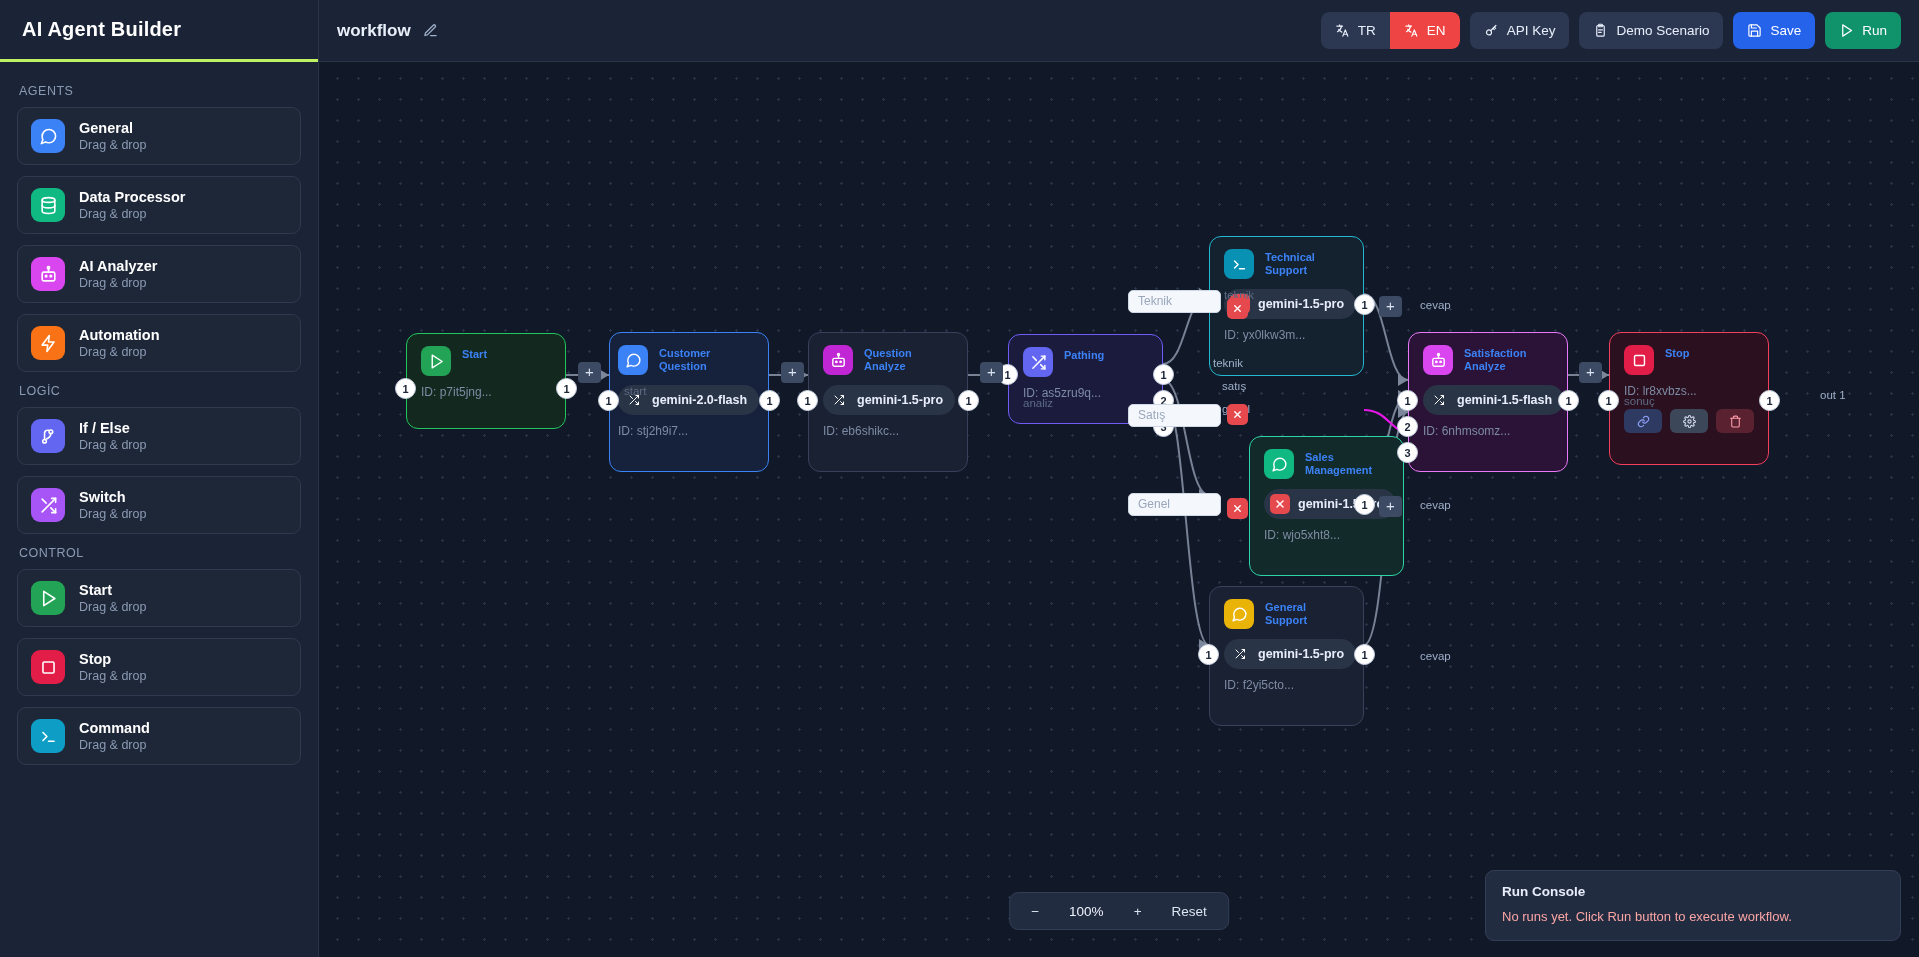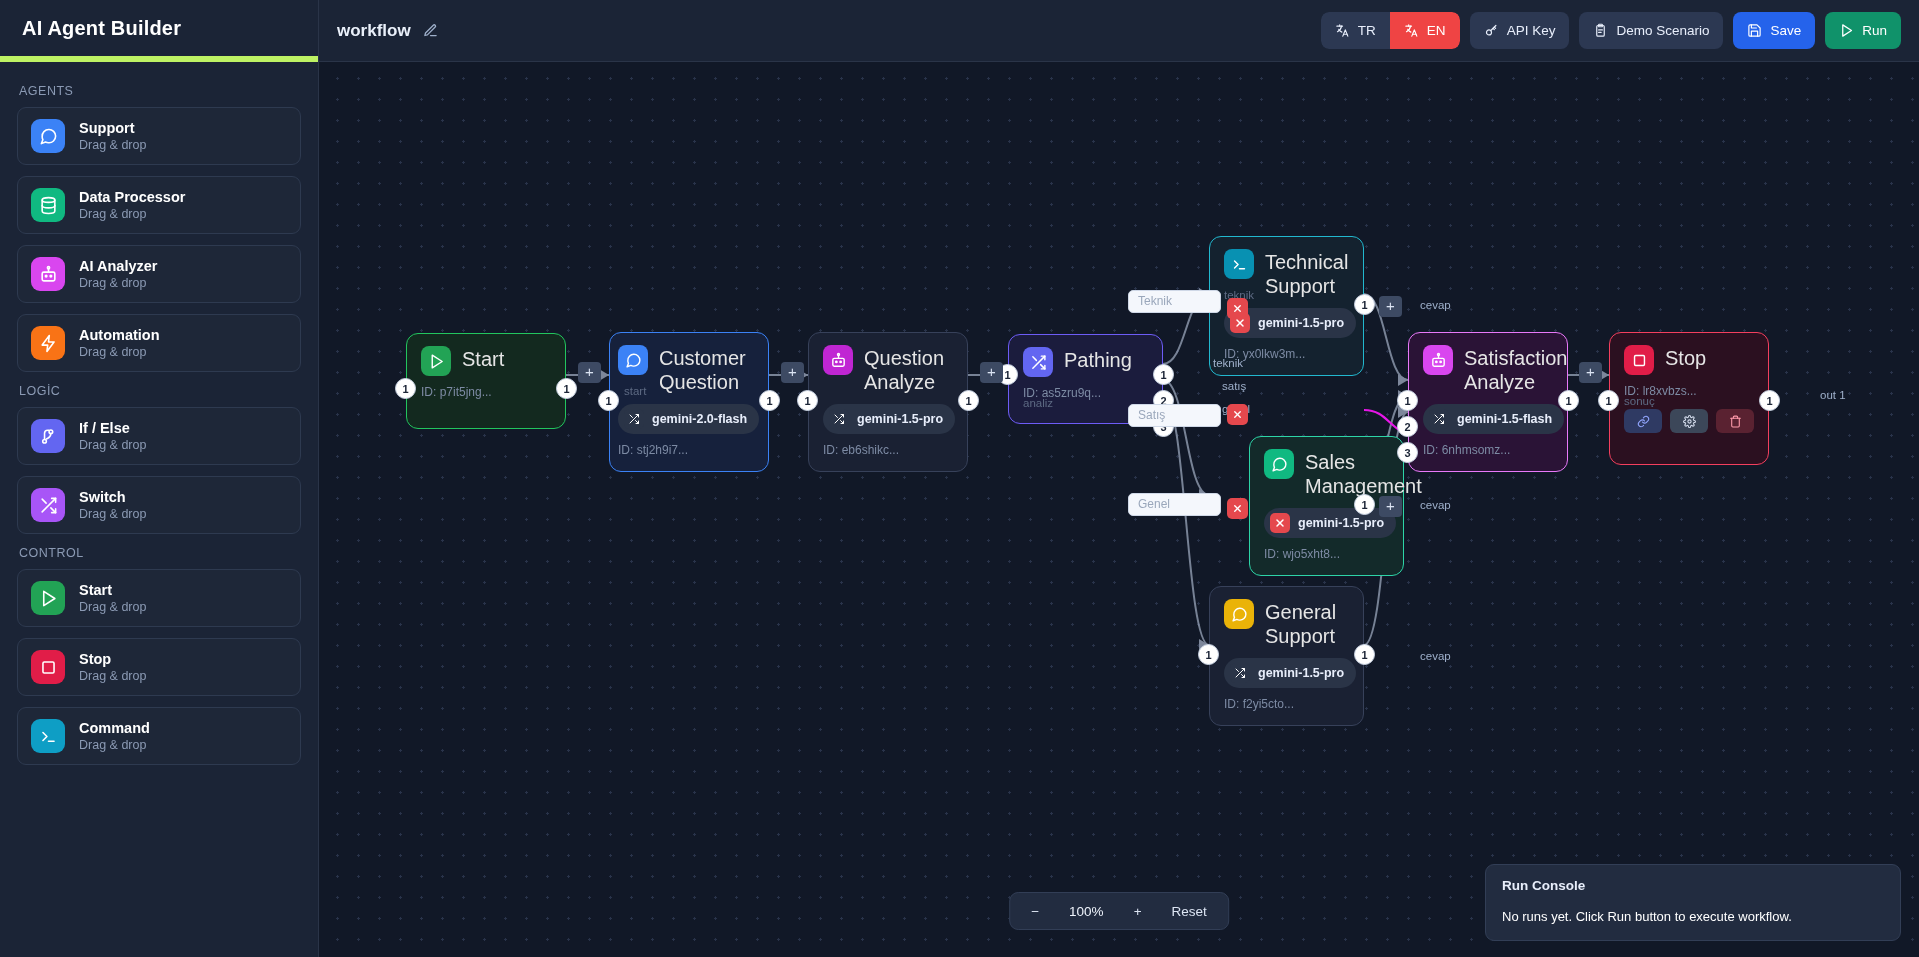--- a/index.html
+++ b/index.html
@@ -16,21 +16,21 @@
     width: 319px; height: 957px;
     background: #1b2436;
     border-right: 1px solid #2a3448;
     display: flex; flex-direction: column;
     flex: 0 0 319px;
     overflow: hidden;
   }
   .sidebar-header {
     height: 62px; display: flex; align-items: center;
     padding: 0 22px;
-    border-bottom: 6px solid #bef264;
+    border-bottom: 3px solid #bef264;
   }
   .sidebar-title { font-size: 20px; font-weight: bold; color: #ffffff; letter-spacing: .2px; }
   .sidebar-body { padding: 10px 17px 20px 17px; overflow: hidden; }
   .section-label {
     font-size: 12.5px; color: #8b9ab4; letter-spacing: .5px;
     margin: 12px 0 9px 2px;
   }
   .palette-item {
     display: flex; align-items: center; gap: 14px;
     border: 1px solid #2e3a50; border-radius: 9px;
@@ -95,21 +95,21 @@
     background: #1a2133;
     border: 1.6px solid #3a4considering;
     border: 1.6px solid #37415a;
   }
   .node-head { display: flex; align-items: flex-start; gap: 11px; }
   .node-icon {
     width: 30px; height: 30px; border-radius: 8px; flex: 0 0 30px;
     display: flex; align-items: center; justify-content: center;
   }
   .node-icon svg { width: 17px; height: 17px; display: block; }
-  .node-title { font-size: 20px; font-weight: normal; color: #e5e5e5; line-height: 1.18; padding-top: 2px; }
+  .node-title { font-size: 11px; font-weight: bold; color: #3b82f6; line-height: 1.18; padding-top: 2px; }
   .node-model {
     display: inline-flex; align-items: center; gap: 8px;
     background: #2a3purple; background: #2b3purple;
     background: #2a3447; border-radius: 16px;
     padding: 5px 12px 5px 6px; margin-top: 10px; width: fit-content;
   }
   .model-badge {
     width: 20px; height: 20px; border-radius: 5px; flex: 0 0 20px;
     display: flex; align-items: center; justify-content: center;
   }
@@ -165,41 +165,41 @@
   .zoom-bar > * { font-size: 13.5px; color: #dde5f3; padding: 0 15px; cursor: pointer; }
   .zoom-level { color: #eef3fb; cursor: default; }
 
   
   .run-console {
     position: absolute; right: 18px; bottom: 16px; width: 416px;
     background: #222c40; border: 1px solid #323e56; border-radius: 9px;
     padding: 13px 16px 16px 16px; z-index: 20;
   }
   .rc-title { font-size: 13.5px; font-weight: bold; color: #e8eefb; }
-  .rc-body { font-size: 13px; color: #ffffff; margin-top: 16px; }
+  .rc-body { font-size: 13px; color: #fca5a5; margin-top: 10px; }
 </style>
 </head>
 <body>
 
 <div id="app">
 
   <aside class="sidebar">
     <div class="sidebar-header">
       <div class="sidebar-title">AI Agent Builder</div>
     </div>
     <div class="sidebar-body" id="sidebar-body">
         <div class="section-label">AGENTS</div>
         <div class="palette-item">
           <div class="pal-icon" style="background:#3b82f6">
             <svg viewBox="0 0 24 24" fill="none" stroke="#fff" stroke-width="2" stroke-linecap="round" stroke-linejoin="round">
               <path d="M21 11.5a8.4 8.4 0 0 1-9 8.4 8.5 8.5 0 0 1-3.8-.9L3 21l1.9-5a8.4 8.4 0 0 1-.9-3.8 8.4 8.4 0 0 1 8.4-9 8.4 8.4 0 0 1 8.6 8.3z"></path>
             </svg>
           </div>
           <div class="pal-text">
-            <div class="pal-name">Support</div>
+            <div class="pal-name">General</div>
             <div class="pal-sub">Drag &amp; drop</div>
           </div>
         </div>
         <div class="palette-item">
           <div class="pal-icon" style="background:#10b981">
             <svg viewBox="0 0 24 24" fill="none" stroke="#fff" stroke-width="2" stroke-linecap="round" stroke-linejoin="round">
               <ellipse cx="12" cy="5" rx="8" ry="3"></ellipse>
               <path d="M4 5v14c0 1.7 3.6 3 8 3s8-1.3 8-3V5"></path>
               <path d="M4 12c0 1.7 3.6 3 8 3s8-1.3 8-3"></path>
             </svg>

